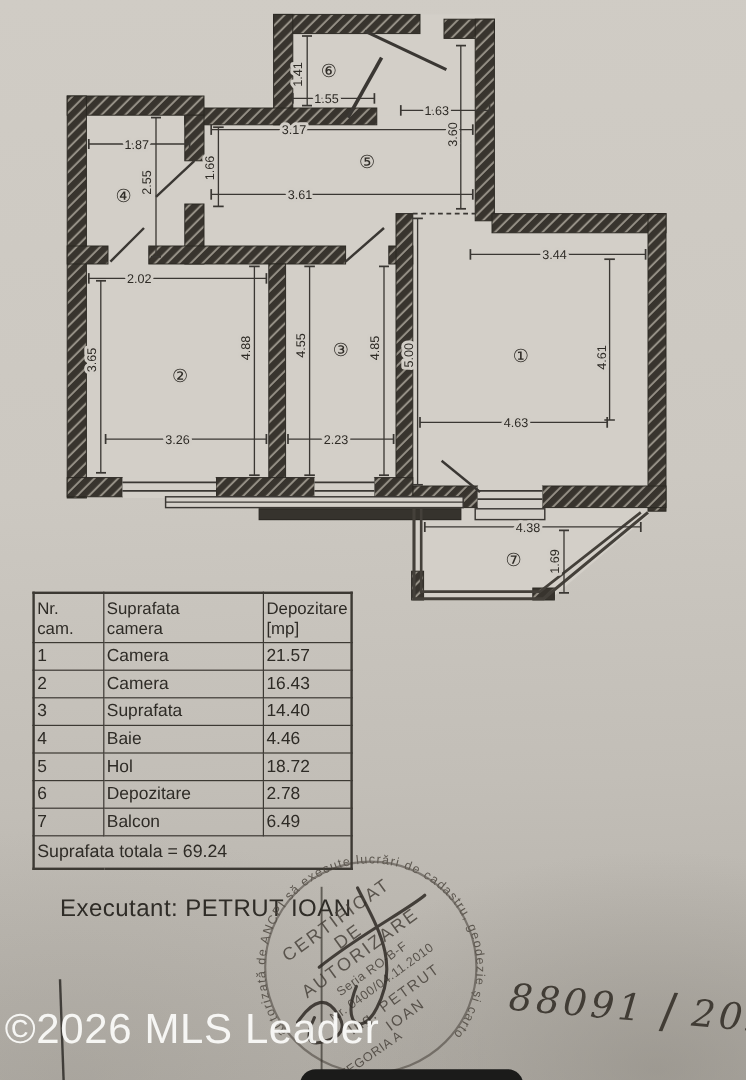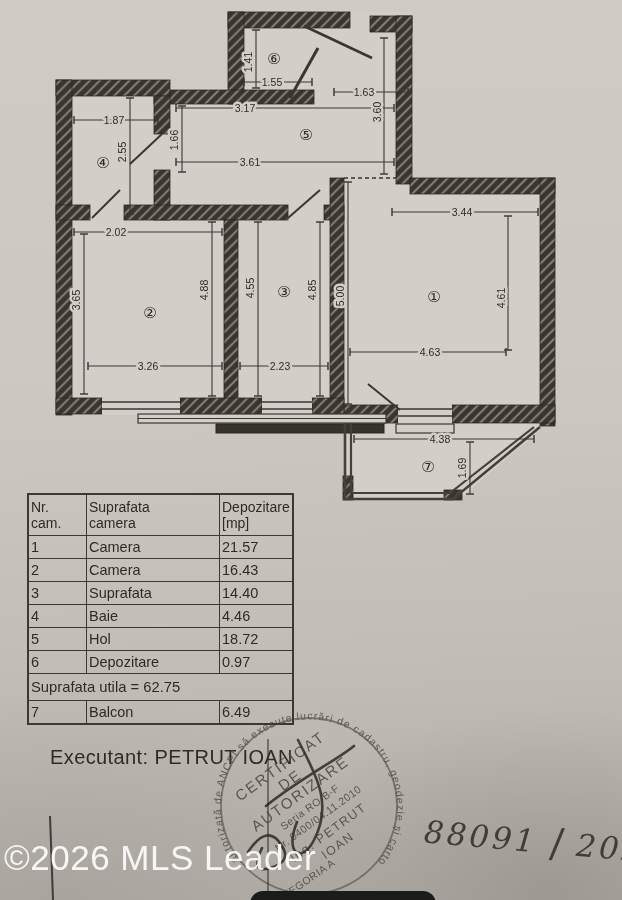--- a/index.html
+++ b/index.html
@@ -244,29 +244,29 @@
             <td class="c3">4.46</td>
       </tr>
       <tr class="data">
         <td class="c1">5</td>
             <td class="c2">Hol</td>
             <td class="c3">18.72</td>
       </tr>
       <tr class="data">
         <td class="c1">6</td>
             <td class="c2">Depozitare</td>
-            <td class="c3">0.97</td>
-      </tr>
-      <tr class="span-row">
-        <td colspan="3">Suprafata utila = 62.75</td>
+            <td class="c3">2.78</td>
       </tr>
       <tr class="data">
         <td class="c1">7</td>
             <td class="c2">Balcon</td>
             <td class="c3">6.49</td>
+      </tr>
+      <tr class="span-row">
+        <td colspan="3">Suprafata totala = 69.24</td>
       </tr>
     </tbody>
       </table>
   </div>
 
   <div class="executant">Executant: PETRUT IOAN</div>
 
   <div class="handnum">
     <span>88091</span>
     <span class="sep">/</span>

